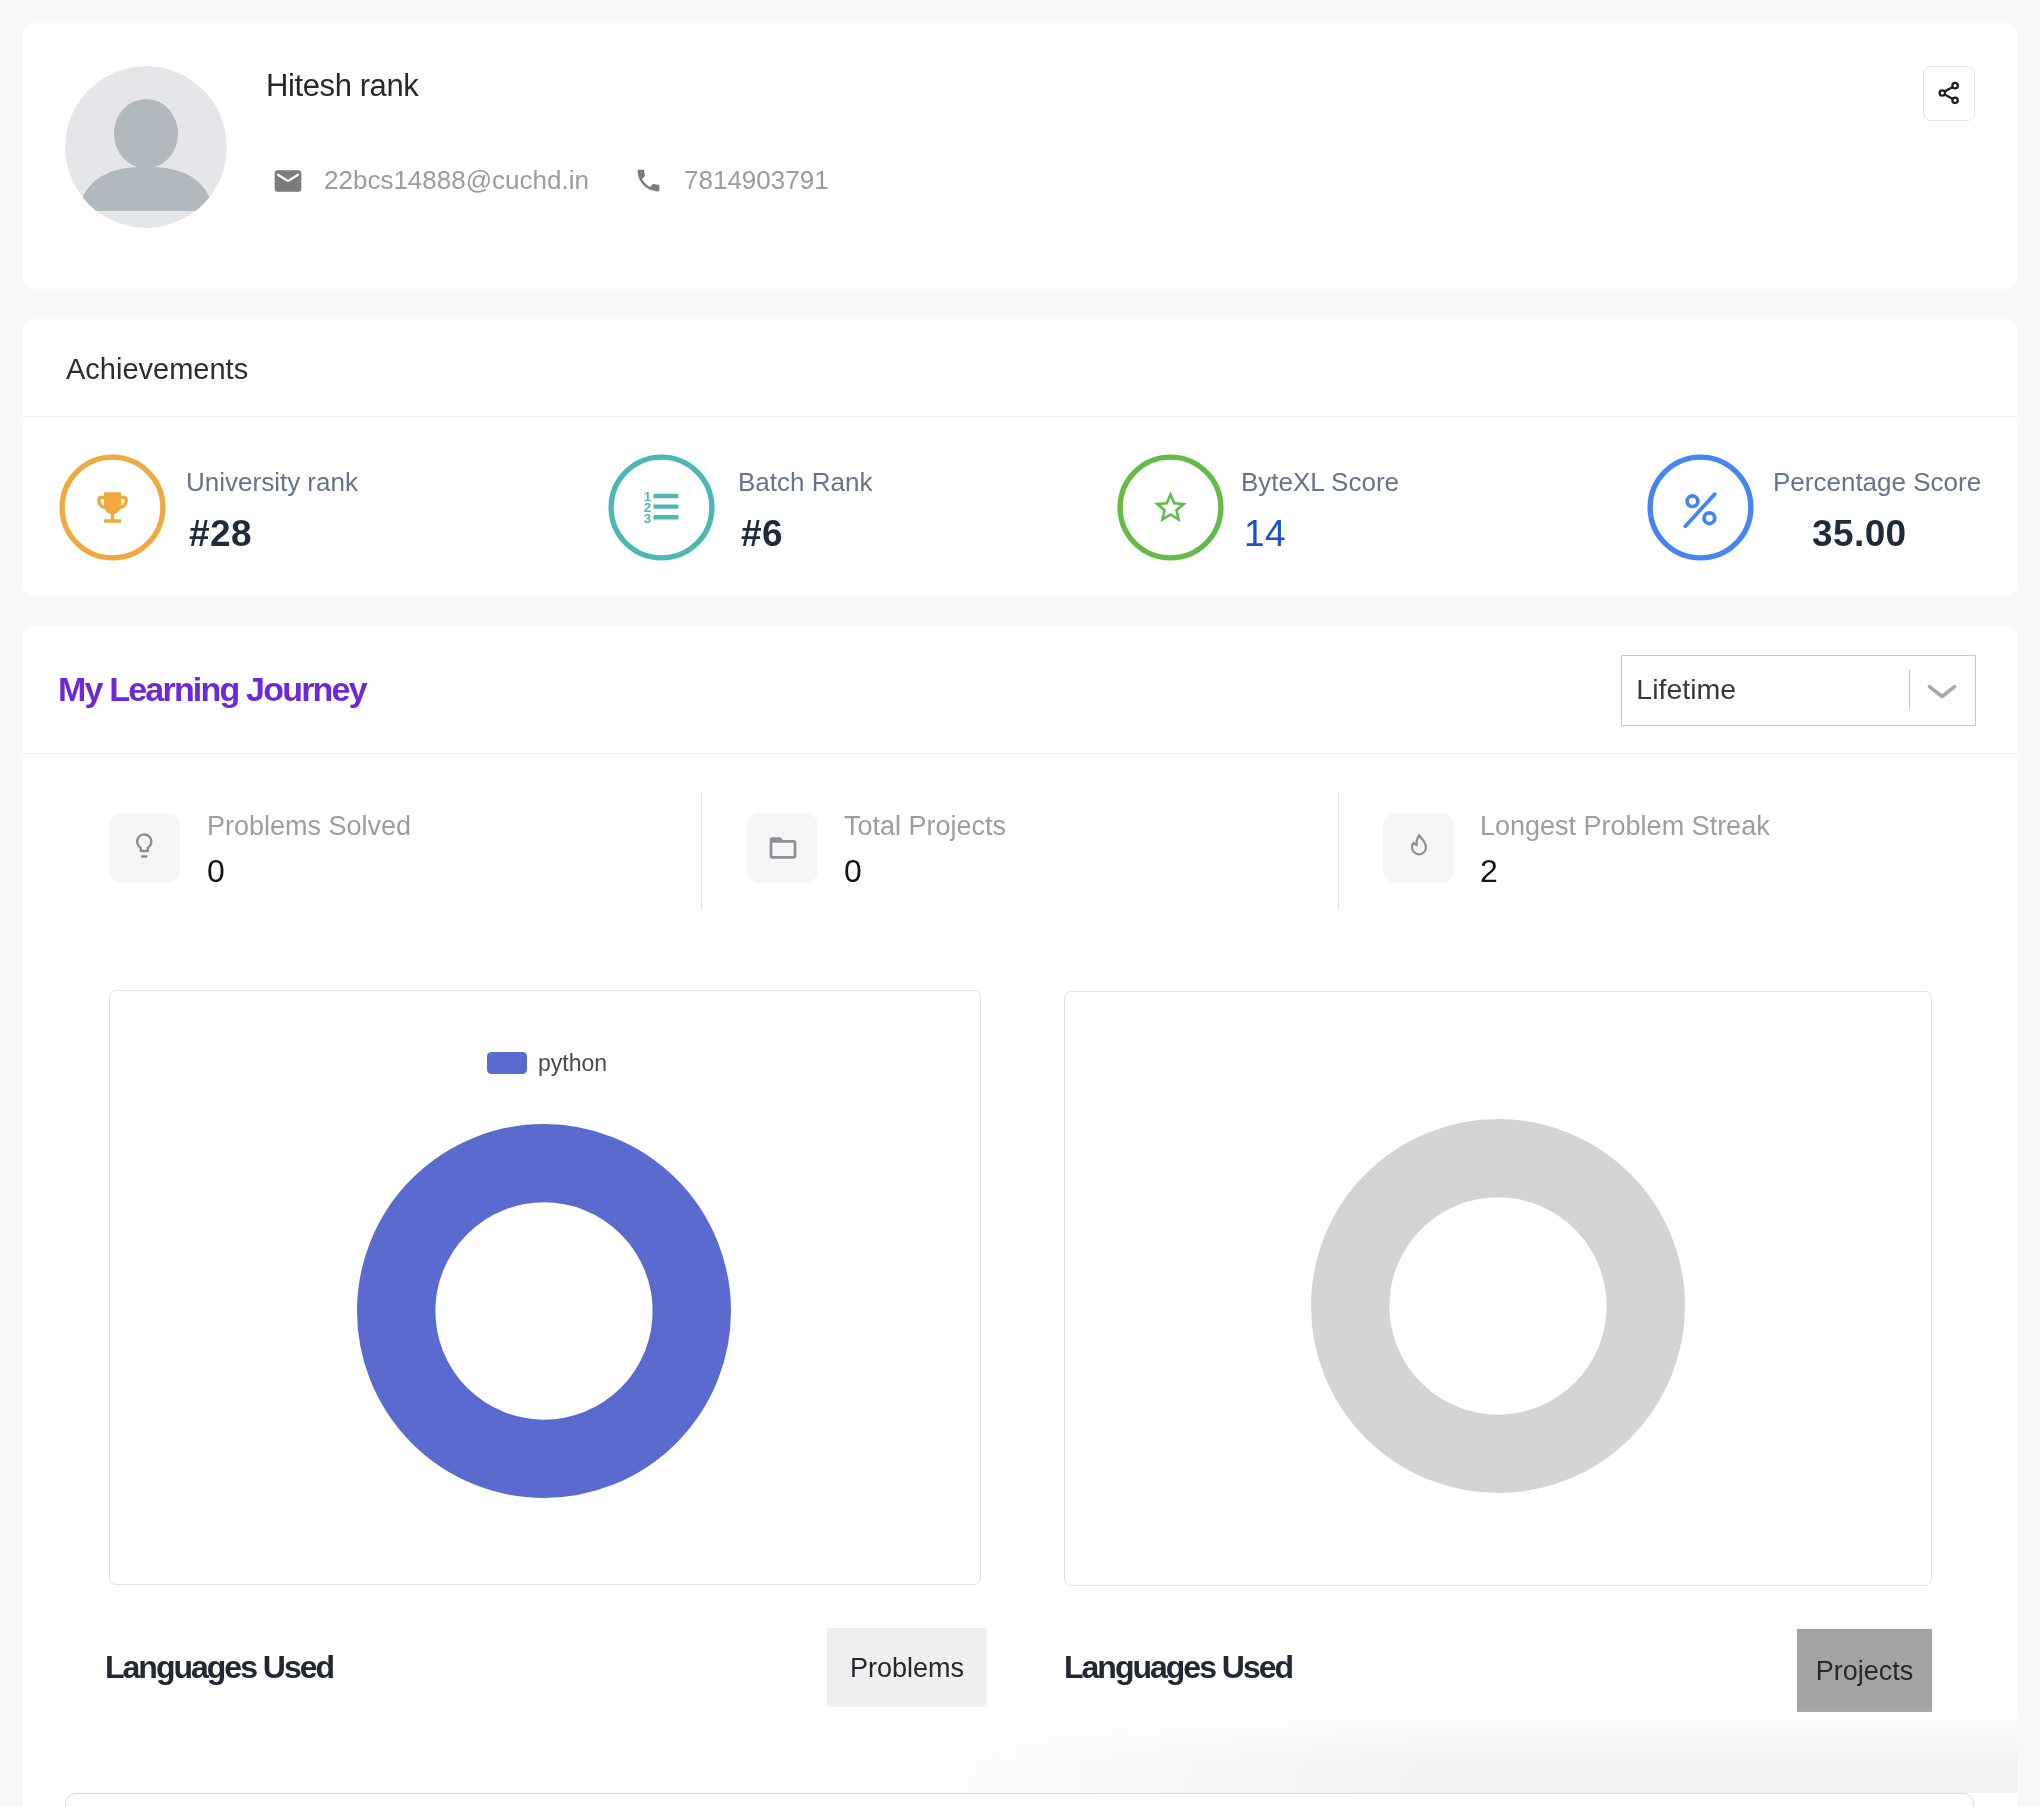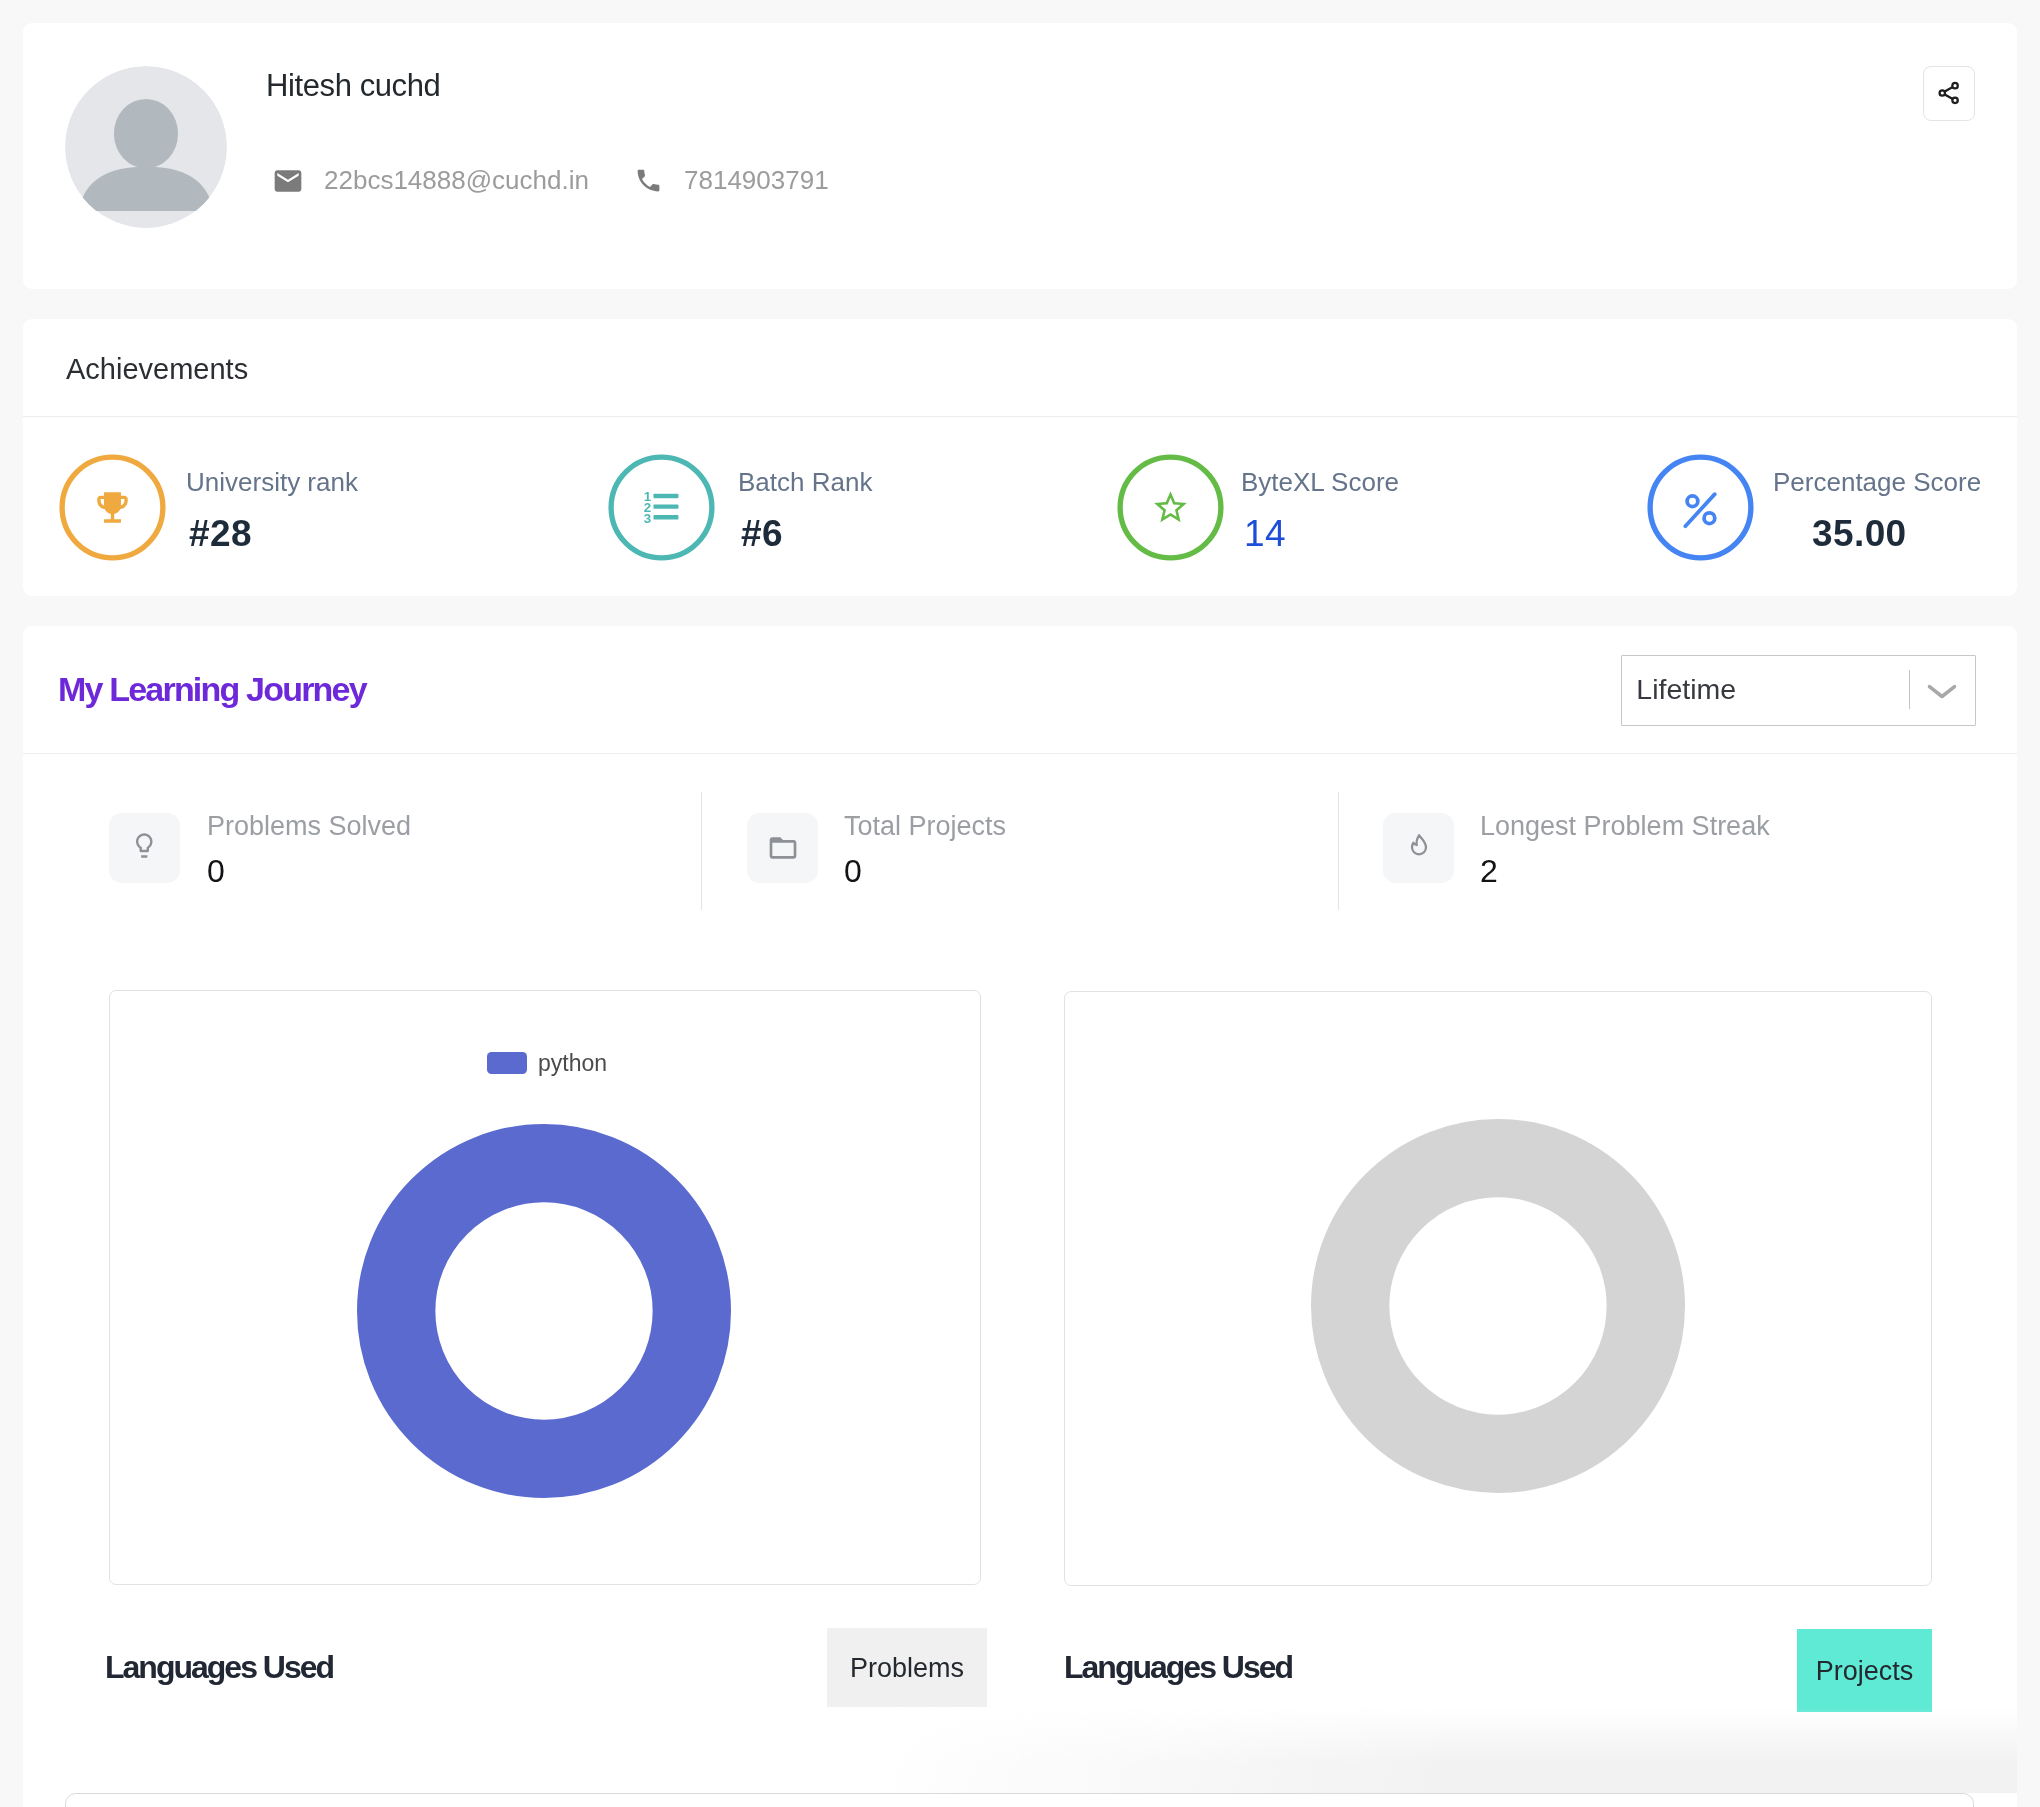--- a/index.html
+++ b/index.html
@@ -22,21 +22,21 @@
           <circle cx="91" cy="91" r="91"></circle>
         </clipPath>
       </defs>
     <g clip-path="url(#avc)">
       <circle cx="91" cy="91" r="91" fill="#e4e6e9"></circle>
       <ellipse cx="91" cy="76" rx="36" ry="39" fill="#b2b9be"></ellipse>
       <path d="M16 163 C20 128 50 113 91 113 C132 113 162 128 166 163 L166 163 L16 163 Z" fill="#b2b9be"></path>
     </g>
   </svg>
 
-  <div class="t" style="left:266px; top:70px; font-size:31px; font-weight:500; color:#24292e; letter-spacing:-0.4px;">Hitesh cuchd</div>
+  <div class="t" style="left:266px; top:70px; font-size:31px; font-weight:500; color:#24292e; letter-spacing:-0.4px;">Hitesh rank</div>
 
   <svg class="abs" style="left:272px; top:168px;" width="32" height="26" viewBox="0 0 24 19">
     <path transform="translate(0,-2.5)" d="M20 4H4c-1.1 0-2 .9-2 2v12c0 1.1.9 2 2 2h16c1.1 0 2-.9 2-2V6c0-1.1-.9-2-2-2zm0 4-8 5-8-5V6l8 5 8-5v2z" fill="#7b7b7b"></path>
   </svg>
   <div class="t" style="left:324px; top:167px; font-size:26px; color:#9c9c9c;">22bcs14888@cuchd.in</div>
 
   <svg class="abs" style="left:634px; top:166px;" width="29" height="29" viewBox="0 0 24 24">
     <path d="M6.62 10.79c1.44 2.83 3.76 5.14 6.59 6.59l2.2-2.2c.27-.27.67-.36 1.02-.24 1.12.37 2.33.57 3.57.57.55 0 1 .45 1 1V20c0 .55-.45 1-1 1-9.39 0-17-7.61-17-17 0-.55.45-1 1-1h3.5c.55 0 1 .45 1 1 0 1.25.2 2.45.57 3.57.11.35.03.74-.25 1.02l-2.2 2.2z" fill="#7b7b7b"></path>
   </svg>
   <div class="t" style="left:684px; top:167px; font-size:26px; color:#9c9c9c;">7814903791</div>
@@ -149,21 +149,21 @@
   <svg class="abs" style="left:1311px; top:1119px;" width="374" height="374" viewBox="0 0 420 420">
     <circle cx="210" cy="210" r="166" fill="none" stroke="#d4d4d4" stroke-width="88"></circle>
   </svg>
   <div class="abs" style="left:1064px; top:991px; width:868px; height:595px; border:1.3px solid #e2e2e2; border-radius:7.1px;"></div>
 
   <div class="t" style="left:105px; top:1651px; font-size:32px; font-weight:700; color:#212733; letter-spacing:-2px;">Languages Used</div>
   <div class="abs" style="left:827px; top:1628px; width:160px; height:79px; background:#f0f0f0;">
     <div class="t" style="left:50%; top:50%; transform:translate(-50%,-50%); font-size:27px; color:#24292f;">Problems</div>
   </div>
   <div class="t" style="left:1064px; top:1651px; font-size:32px; font-weight:700; color:#212733; letter-spacing:-2px;">Languages Used</div>
-  <div class="abs" style="left:1797px; top:1629px; width:135px; height:83px; background:#5eead4;">
+  <div class="abs" style="left:1797px; top:1629px; width:135px; height:83px; background:#a3a3a3;">
     <div class="t" style="left:50%; top:50%; transform:translate(-50%,-50%); font-size:27px; color:#24292f;">Projects</div>
   </div>
 
   <div class="abs" style="left:757px; top:1707px; width:1260px; height:86px; background:linear-gradient(100deg, rgba(241,241,242,0) 10%, rgba(241,241,242,0.95) 55%); -webkit-mask-image:linear-gradient(to bottom, rgba(0,0,0,0) 0%, #000 65%); mask-image:linear-gradient(to bottom, rgba(0,0,0,0) 0%, #000 65%);"></div>
   <div class="abs" style="left:65px; top:1793px; width:1909px; height:53px; background:#fff; border:1.8px solid #d9d9da; border-radius:10.7px 10.7px 0 0;"></div>
 
 </div>
 
 
 </body></html>

